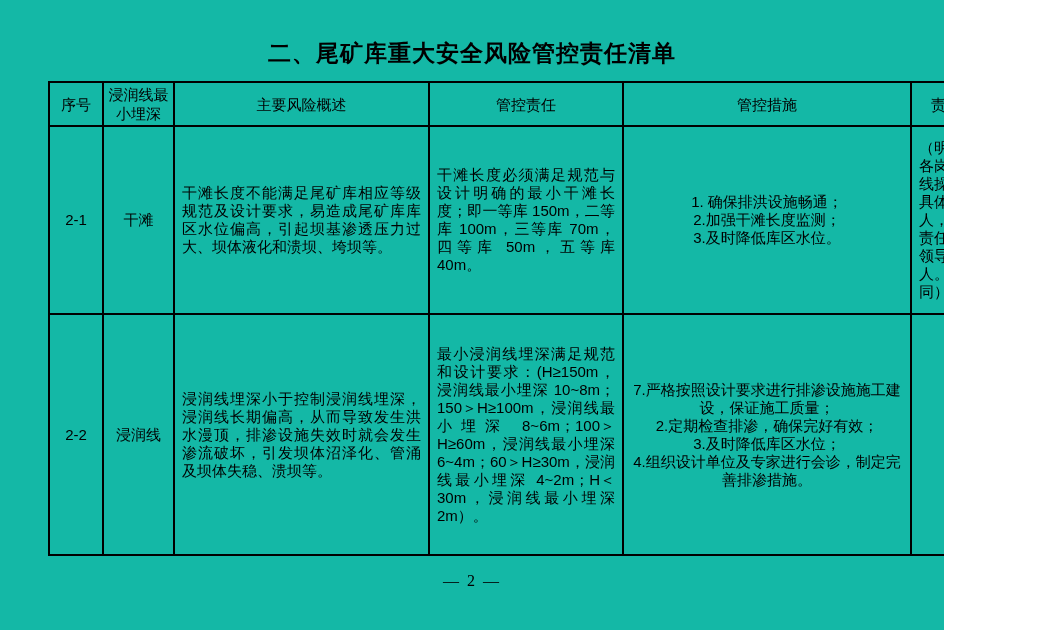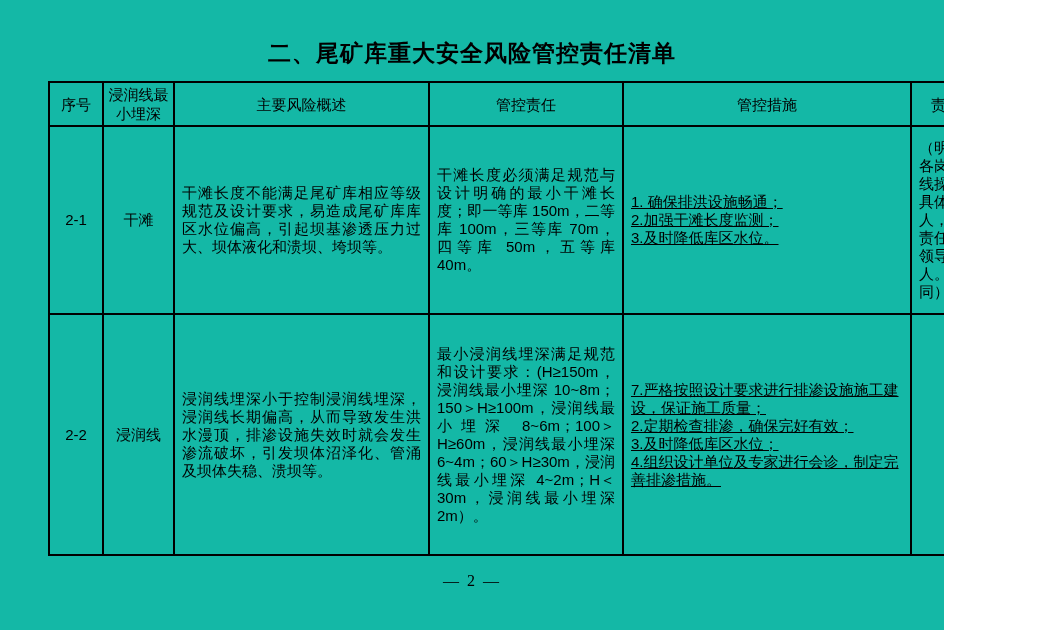--- a/index.html
+++ b/index.html
@@ -55,24 +55,23 @@
     text-align: center;
     padding: 2px 4px;
     line-height: 19px;
   }
   .c-no, .c-fac { text-align: center; margin-top: 48px; }
   .c-risk, .c-resp {
     text-align: justify;
     text-justify: inter-character;
   }
   .c-meas {
-    text-align: left;
+    text-align: center;
     white-space: pre-line;
     line-height: 22px;
-    text-decoration: underline;
   }
   .c-person {
     font-family: "Liberation Serif", serif;
     font-size: 12px;
     line-height: 20px;
     padding: 6px 5px;
     text-align: left;
     vertical-align: top;
   }
   .footer {

